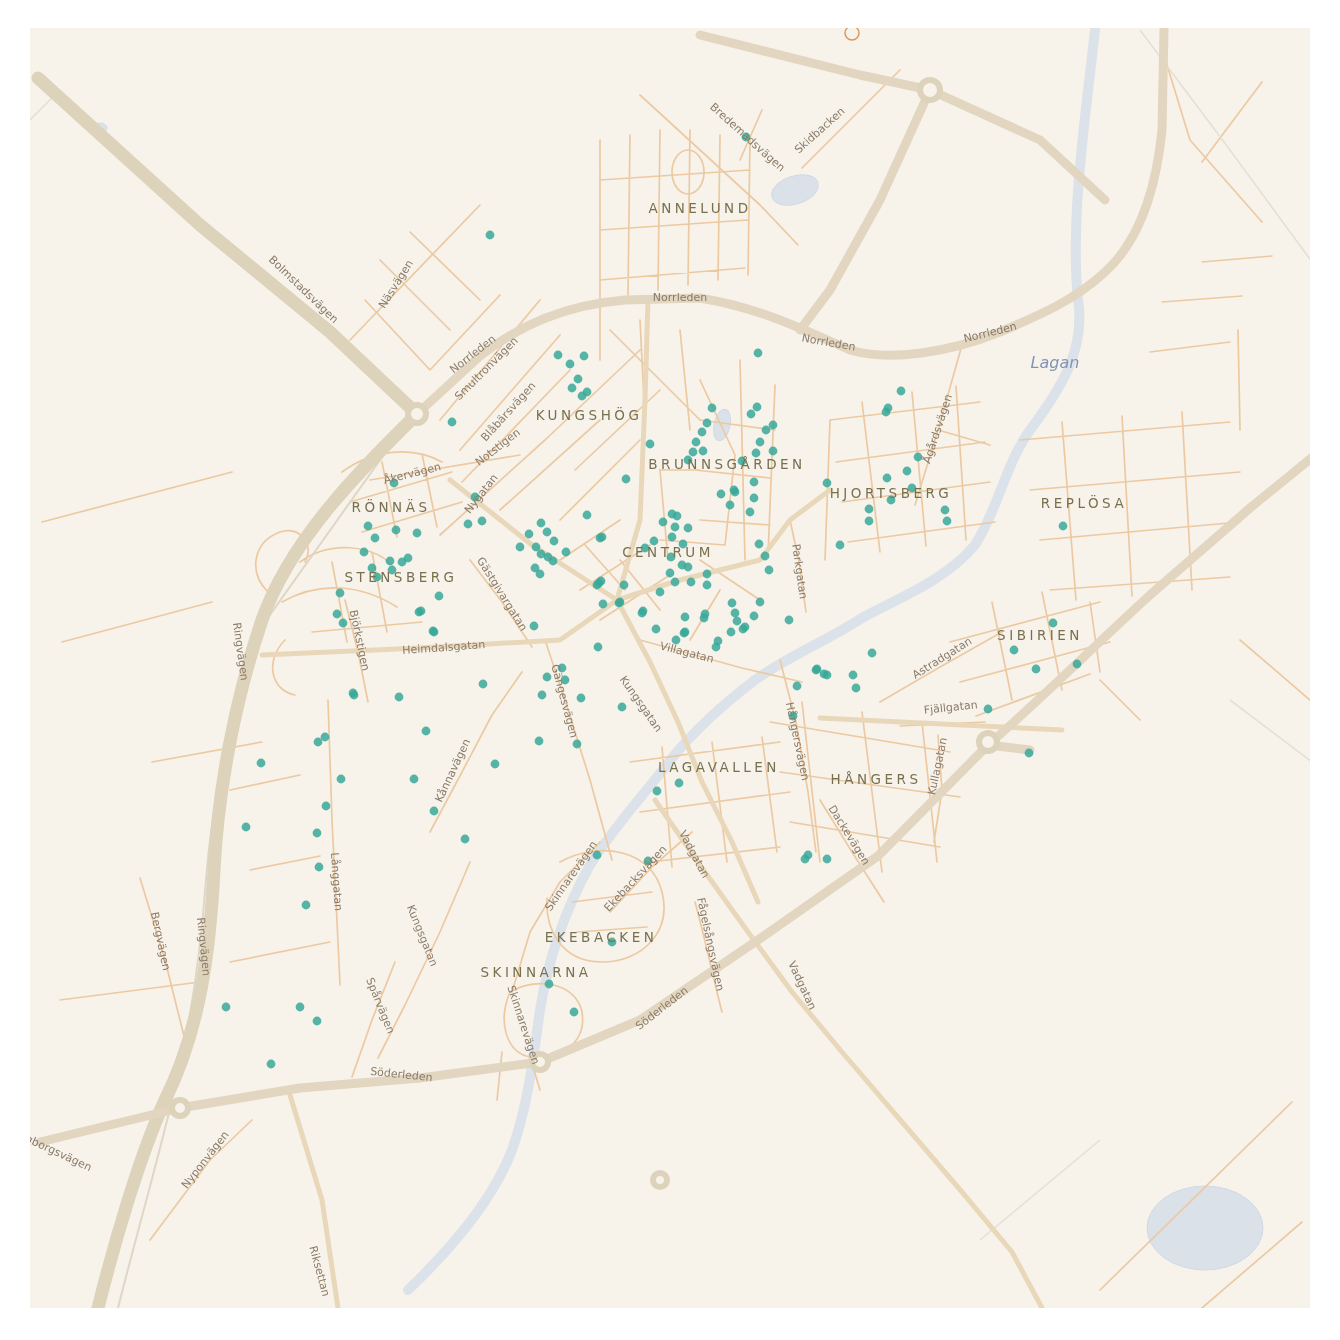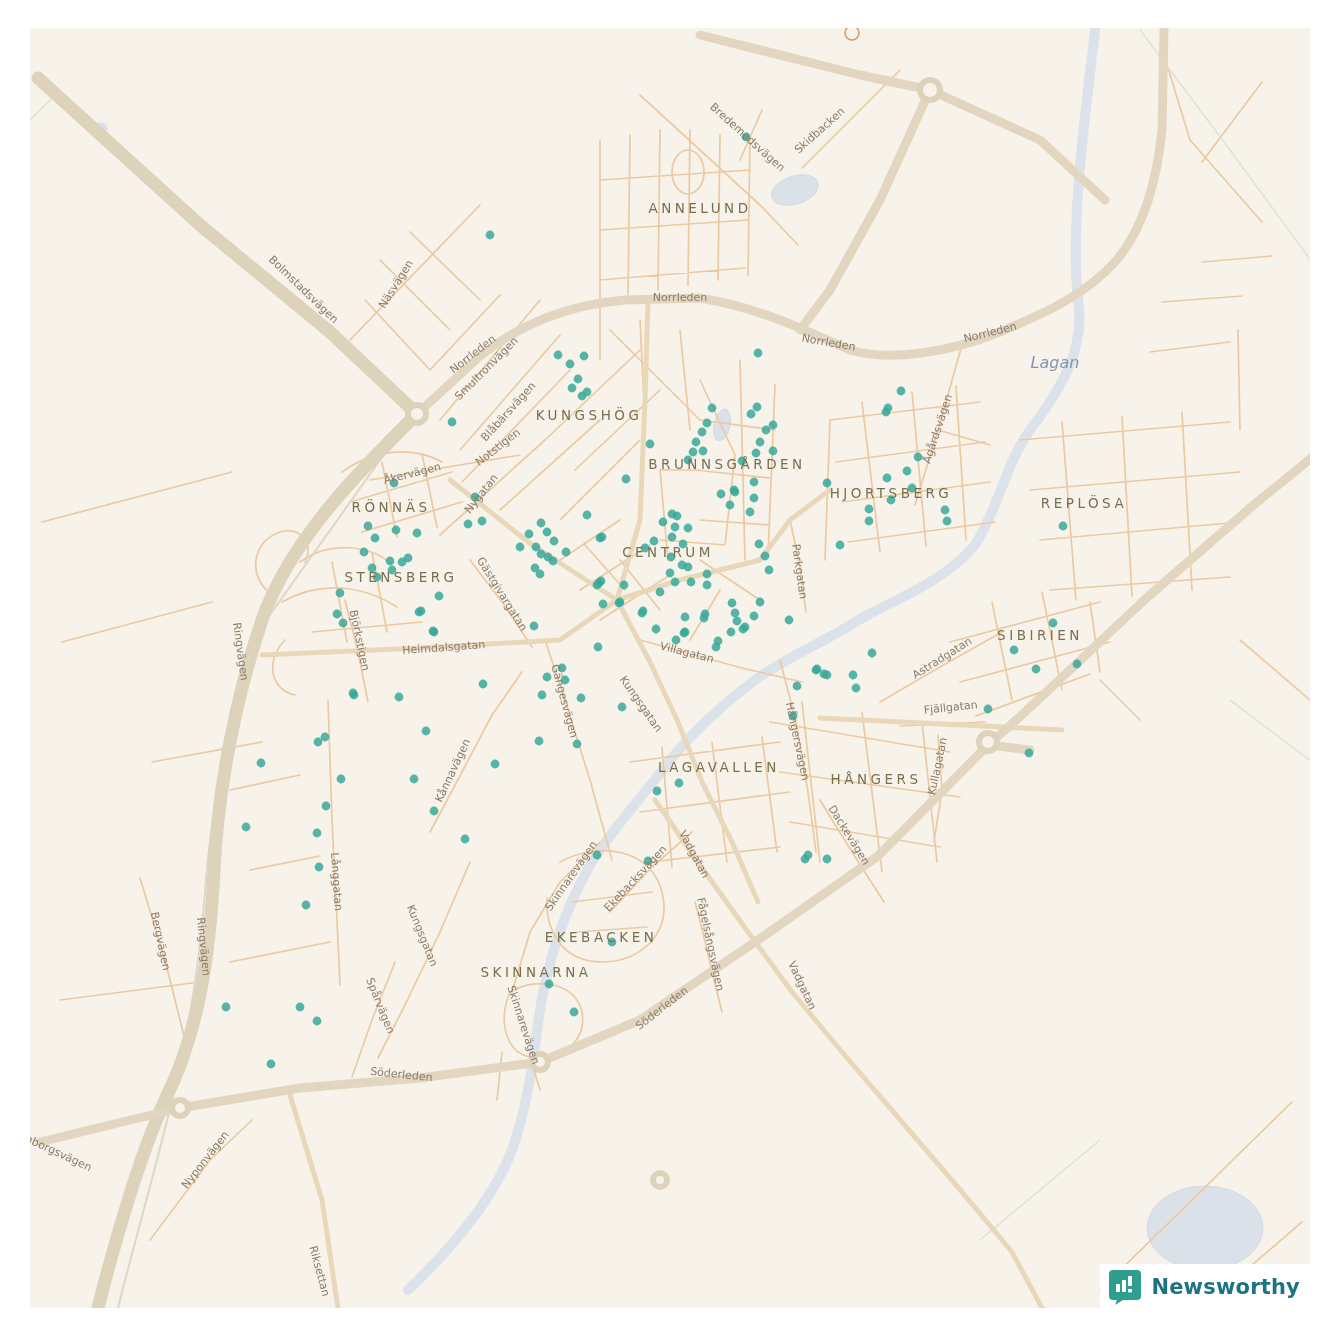--- a/index.html
+++ b/index.html
@@ -367,23 +367,13 @@
           <text transform="translate(401 582) rotate(0)" class="district-label">STENSBERG</text>
           <text transform="translate(1040 640) rotate(0)" class="district-label">SIBIRIEN</text>
           <text transform="translate(719 772) rotate(0)" class="district-label">LAGAVALLEN</text>
           <text transform="translate(876 784) rotate(0)" class="district-label">HÅNGERS</text>
           <text transform="translate(601 942) rotate(0)" class="district-label">EKEBACKEN</text>
           <text transform="translate(536 977) rotate(0)" class="district-label">SKINNARNA</text>
         </g>
     </svg>
   </div>
 
-  <div id="brand">
-    <svg width="34" height="36" viewBox="0 0 34 36">
-      <path d="M5,1 h24 a4,4 0 0 1 4,4 v22 a4,4 0 0 1 -4,4 h-14 l-8,5 2,-5 h-4 a4,4 0 0 1 -4,-4 v-22 a4,4 0 0 1 4,-4 z" fill="#2f9e8e"></path>
-      <rect x="8" y="15" width="4" height="8" rx="1" fill="#ffffff"></rect>
-      <rect x="14" y="11" width="4" height="12" rx="1" fill="#ffffff"></rect>
-      <rect x="20" y="7" width="4" height="10" rx="1" fill="#ffffff"></rect>
-      <rect x="20" y="20" width="4" height="3.5" rx="1" fill="#ffffff"></rect>
-    </svg>
-    <span id="brand-text">Newsworthy</span>
-  </div>
 </div>
 
 </body></html>

